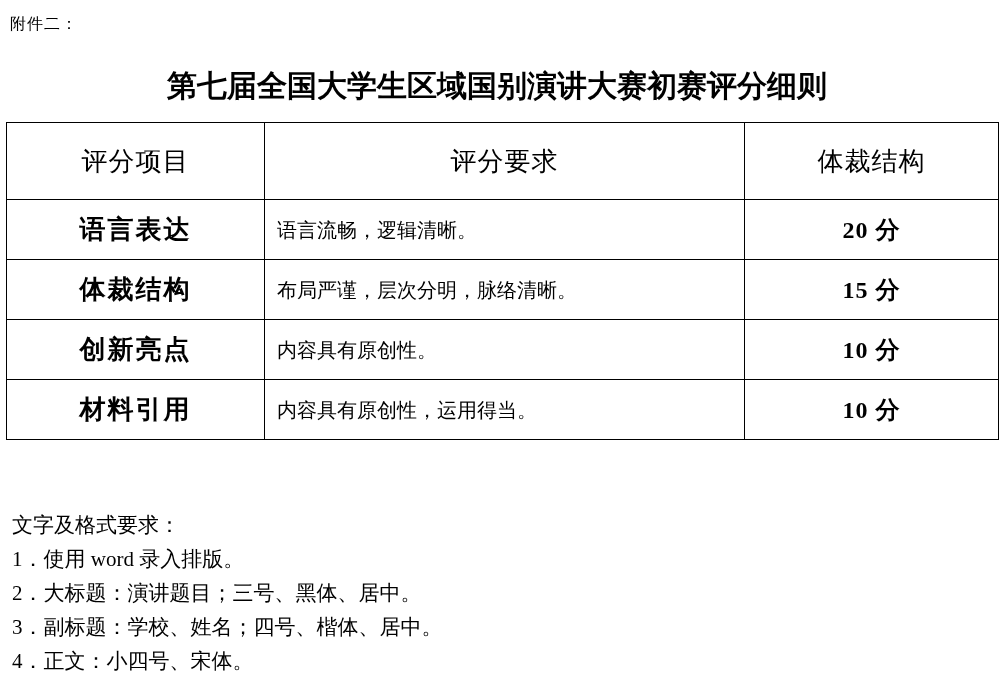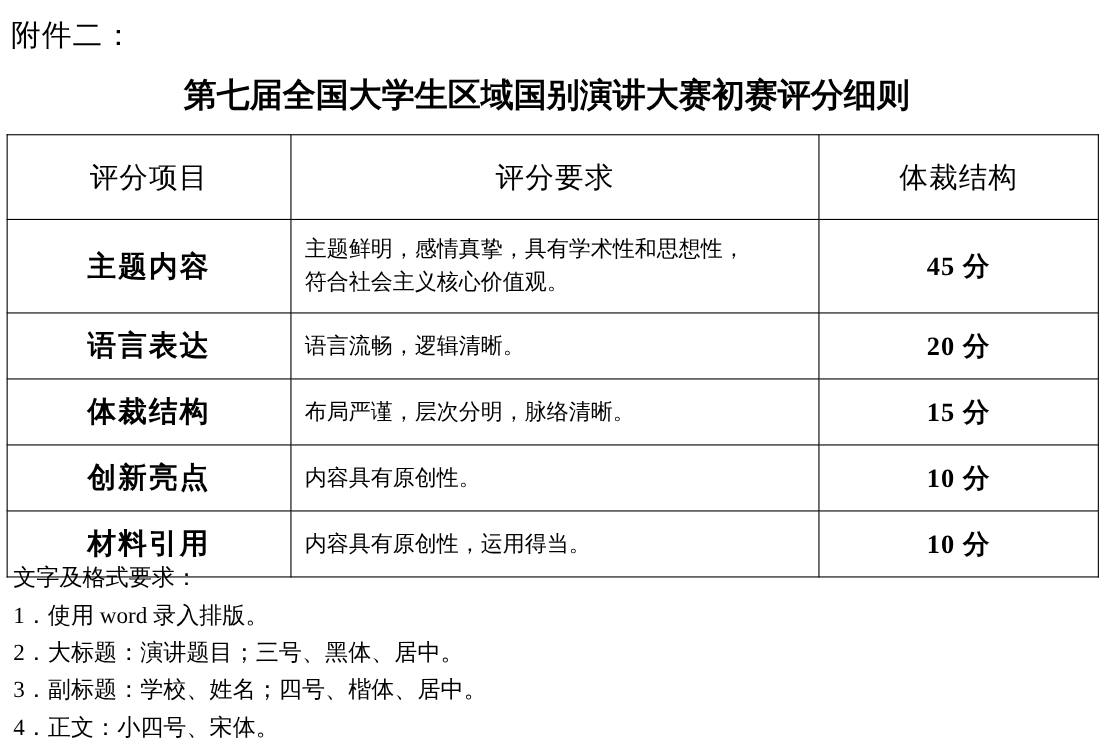--- a/index.html
+++ b/index.html
@@ -18,21 +18,21 @@
   .page {
     position: relative;
     width: 1006px;
     height: 673px;
     box-sizing: border-box;
   }
   .attachment-label {
     position: absolute;
     left: 10px;
     top: 14px;
-    font-size: 27px;
+    font-size: 16px;
     letter-spacing: 1px;
     white-space: nowrap;
   }
   .doc-title {
     position: absolute;
     left: 0;
     right: 12px;
     top: 66px;
     text-align: center;
     font-size: 30px;
@@ -114,28 +114,20 @@
       <col class="col-req">
       <col class="col-pts">
     </colgroup>
     <tbody>
       <tr>
         <td class="hdr-cell">评分项目</td>
         <td class="hdr-cell">评分要求</td>
         <td class="hdr-cell">体裁结构</td>
       </tr>
 
-      <tr class="row-tall">
-        <td class="item-cell">主题内容</td>
-        <td class="req-cell">
-          <div>主题鲜明，感情真挚，具有学术性和思想性，</div>
-          <div>符合社会主义核心价值观。</div>
-        </td>
-        <td class="pts-cell">45 分</td>
-      </tr>
 
       <tr class="row-std">
         <td class="item-cell">语言表达</td>
         <td class="req-cell">
           <div>语言流畅，逻辑清晰。</div>
         </td>
         <td class="pts-cell">20 分</td>
       </tr>
 
       <tr class="row-std">

